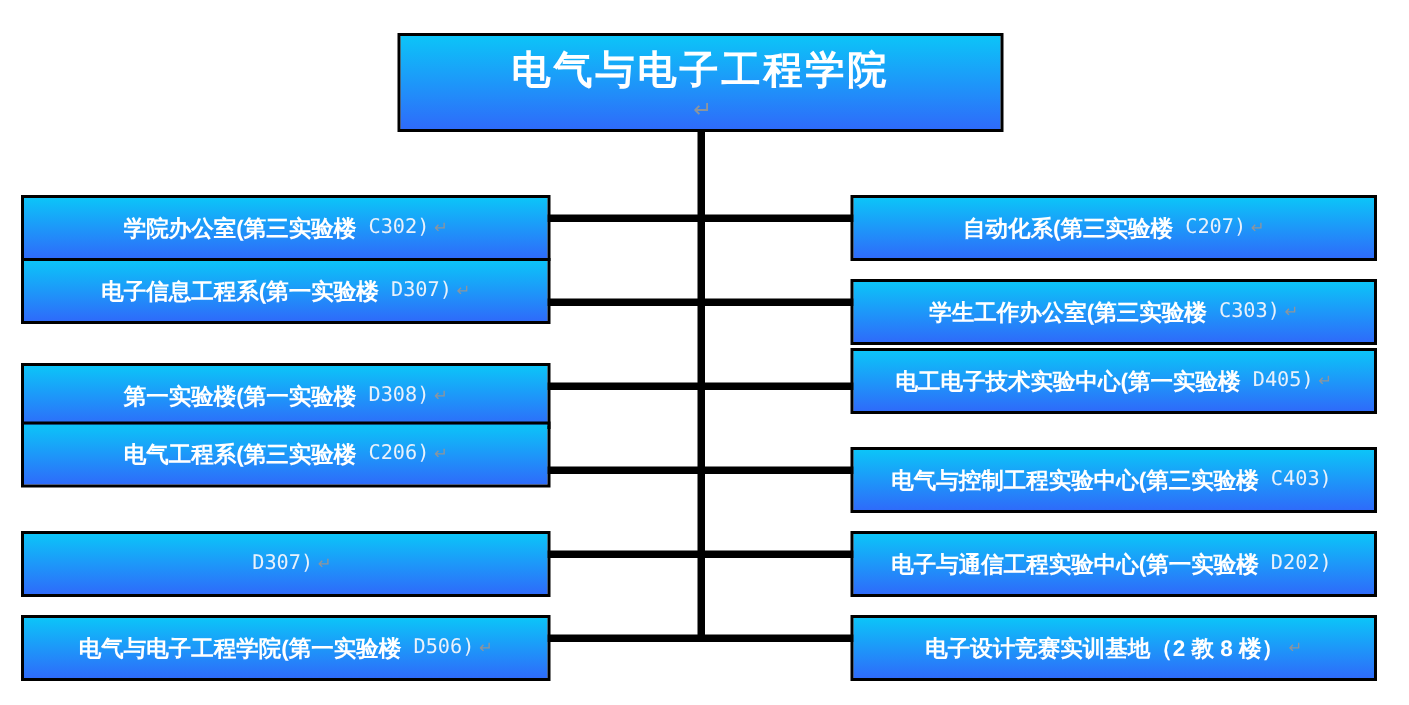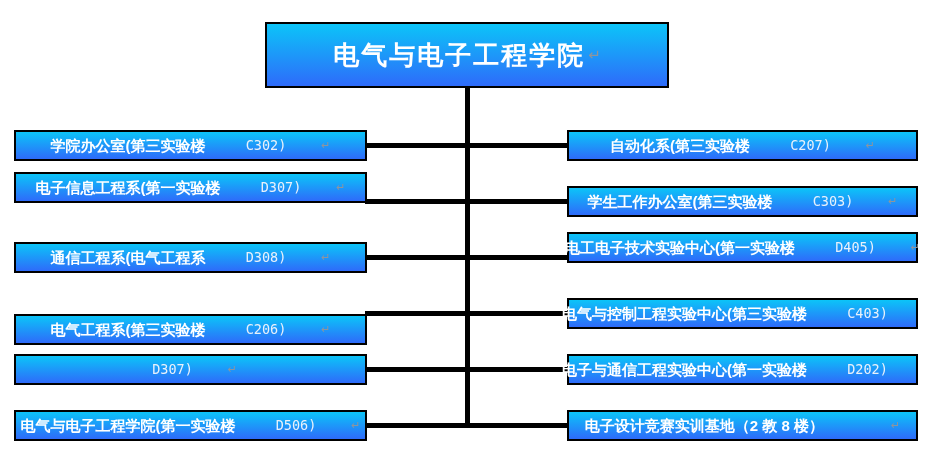--- a/index.html
+++ b/index.html
@@ -9,36 +9,36 @@
   }
   .trunk{
     position:absolute;left:465px;top:86px;width:5px;height:342px;
     background:var(--connector,#000);z-index:1;
   }
   .hline{
     position:absolute;left:365px;width:204px;height:5px;
     background:var(--connector,#000);z-index:1;
   }
   .node{
-    position:absolute;height:31px;box-sizing:border-box;
+    position:absolute;height:44px;box-sizing:border-box;
     border:2px solid var(--box-border,#000);
     background:linear-gradient(180deg,var(--box-gradient-top,#0cc4f8) 0%,var(--box-gradient-bottom,#2e6bfa) 100%);
     display:flex;align-items:center;justify-content:center;
     color:var(--label-text,#fff);font-weight:bold;font-size:15px;
-    white-space:pre;z-index:2;line-height:1;gap:32px;
+    white-space:pre;z-index:2;line-height:1;
   }
   .left-node{left:14px;width:353px;}
   .right-node{left:567px;width:351px;}
   .title-box{
     position:absolute;left:265px;top:22px;width:404px;height:66px;box-sizing:border-box;
     border:2px solid var(--box-border,#000);
     background:linear-gradient(180deg,var(--box-gradient-top,#0cc4f8) 0%,var(--box-gradient-bottom,#2e6bfa) 100%);
     display:flex;align-items:center;justify-content:center;
     color:var(--label-text,#fff);font-weight:bold;font-size:26px;letter-spacing:2px;
-    white-space:pre;z-index:2;
+    white-space:pre;z-index:2;flex-direction:column;
   }
   .code{
     font-family:"DejaVu Sans Mono","Liberation Mono",monospace;
     font-weight:normal;color:var(--room-code-text,#e9f1fb);font-size:13.5px;white-space:pre;text-align:center;
   }
   .mark{
     color:var(--paragraph-mark,#8e959c);font-weight:normal;font-size:11px;
     margin-left:3px;letter-spacing:0;
   }
   .title-box .mark{font-size:15px;}
@@ -60,23 +60,23 @@
     <span>电气与电子工程学院</span><span class="mark">↵</span>
   </div>
 
   <div class="node left-node" style="top:130px">
     <span>学院办公室(第三实验楼</span><span class="code"> C302)</span><span class="mark">↵</span>
   </div>
   <div class="node left-node" style="top:172px">
     <span>电子信息工程系(第一实验楼</span><span class="code"> D307)</span><span class="mark">↵</span>
   </div>
   <div class="node left-node" style="top:242px">
-    <span>通信工程系(电气工程系</span><span class="code"> D308)</span><span class="mark">↵</span>
+    <span>第一实验楼(第一实验楼</span><span class="code"> D308)</span><span class="mark">↵</span>
   </div>
-  <div class="node left-node" style="top:314px">
+  <div class="node left-node" style="top:281px">
     <span>电气工程系(第三实验楼</span><span class="code"> C206)</span><span class="mark">↵</span>
   </div>
   <div class="node left-node" style="top:354px">
     <span class="code"> D307)</span><span class="mark">↵</span>
   </div>
   <div class="node left-node" style="top:410px">
     <span>电气与电子工程学院(第一实验楼</span><span class="code"> D506)</span><span class="mark">↵</span>
   </div>
 
   <div class="node right-node" style="top:130px">

